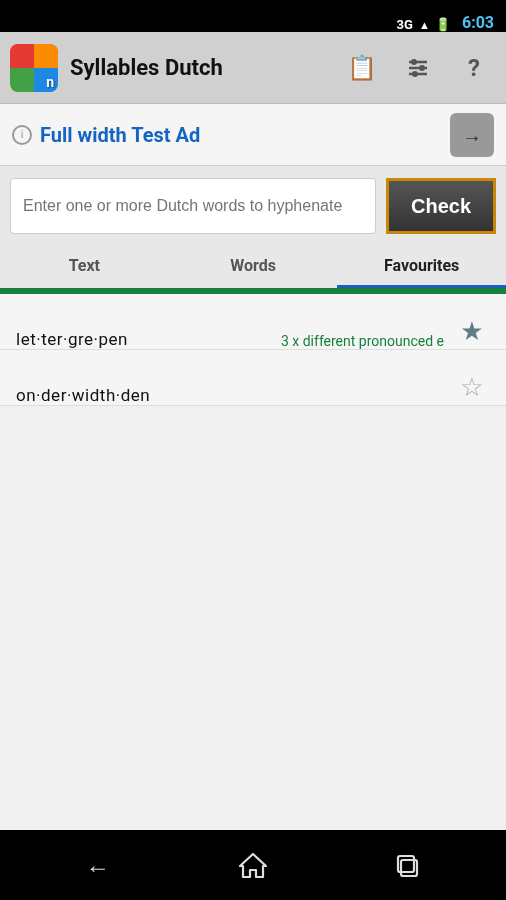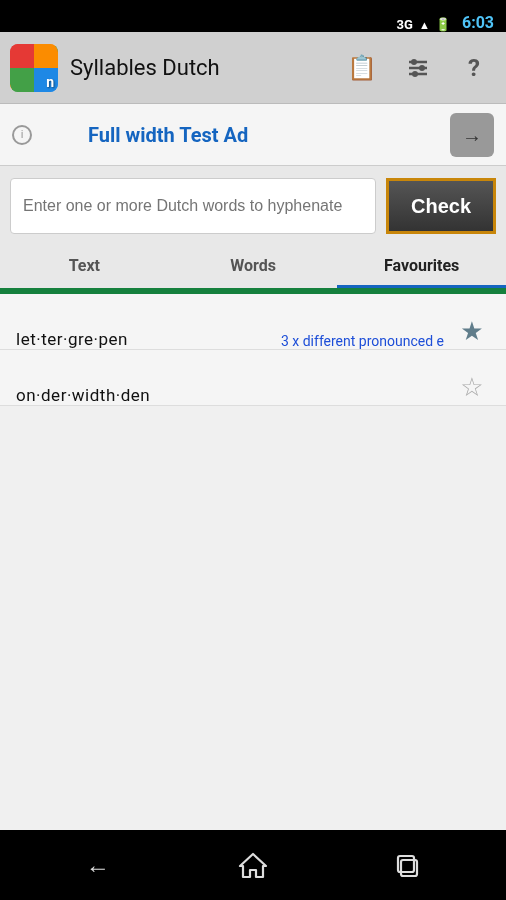--- a/index.html
+++ b/index.html
@@ -90,21 +90,21 @@
       bottom: 2px;
       right: 4px;
       font-size: 14px;
       font-weight: bold;
       color: white;
       text-shadow: 1px 1px 2px rgba(0,0,0,0.5);
     }
 
     #app-title {
       font-size: 22px;
-      font-weight: normal;
+      font-weight: bold;
       color: #111;
       flex: 1;
     }
 
     .toolbar-btn {
       width: 44px;
       height: 44px;
       display: flex;
       align-items: center;
       justify-content: center;
@@ -143,21 +143,20 @@
       font-size: 11px;
       color: #999;
       margin-right: 8px;
       flex-shrink: 0;
     }
     #ad-text {
       font-size: 20px;
       font-weight: bold;
       color: #1565c0;
       flex: 1;
-      margin-left: 48px;
     }
     #ad-arrow-btn {
       width: 44px;
       height: 44px;
       background: #999;
       border-radius: 6px;
       display: flex;
       align-items: center;
       justify-content: center;
       cursor: pointer;
@@ -242,21 +241,21 @@
       padding: 0 16px;
     }
     .result-word {
       font-size: 17px;
       color: #111;
       flex: 1;
       letter-spacing: 0.5px;
     }
     .result-note {
       font-size: 14px;
-      color: #1d4ed8;
+      color: #15803d;
       margin-right: 10px;
     }
     .star-btn {
       width: 36px;
       height: 36px;
       display: flex;
       align-items: center;
       justify-content: center;
       cursor: pointer;
     }

